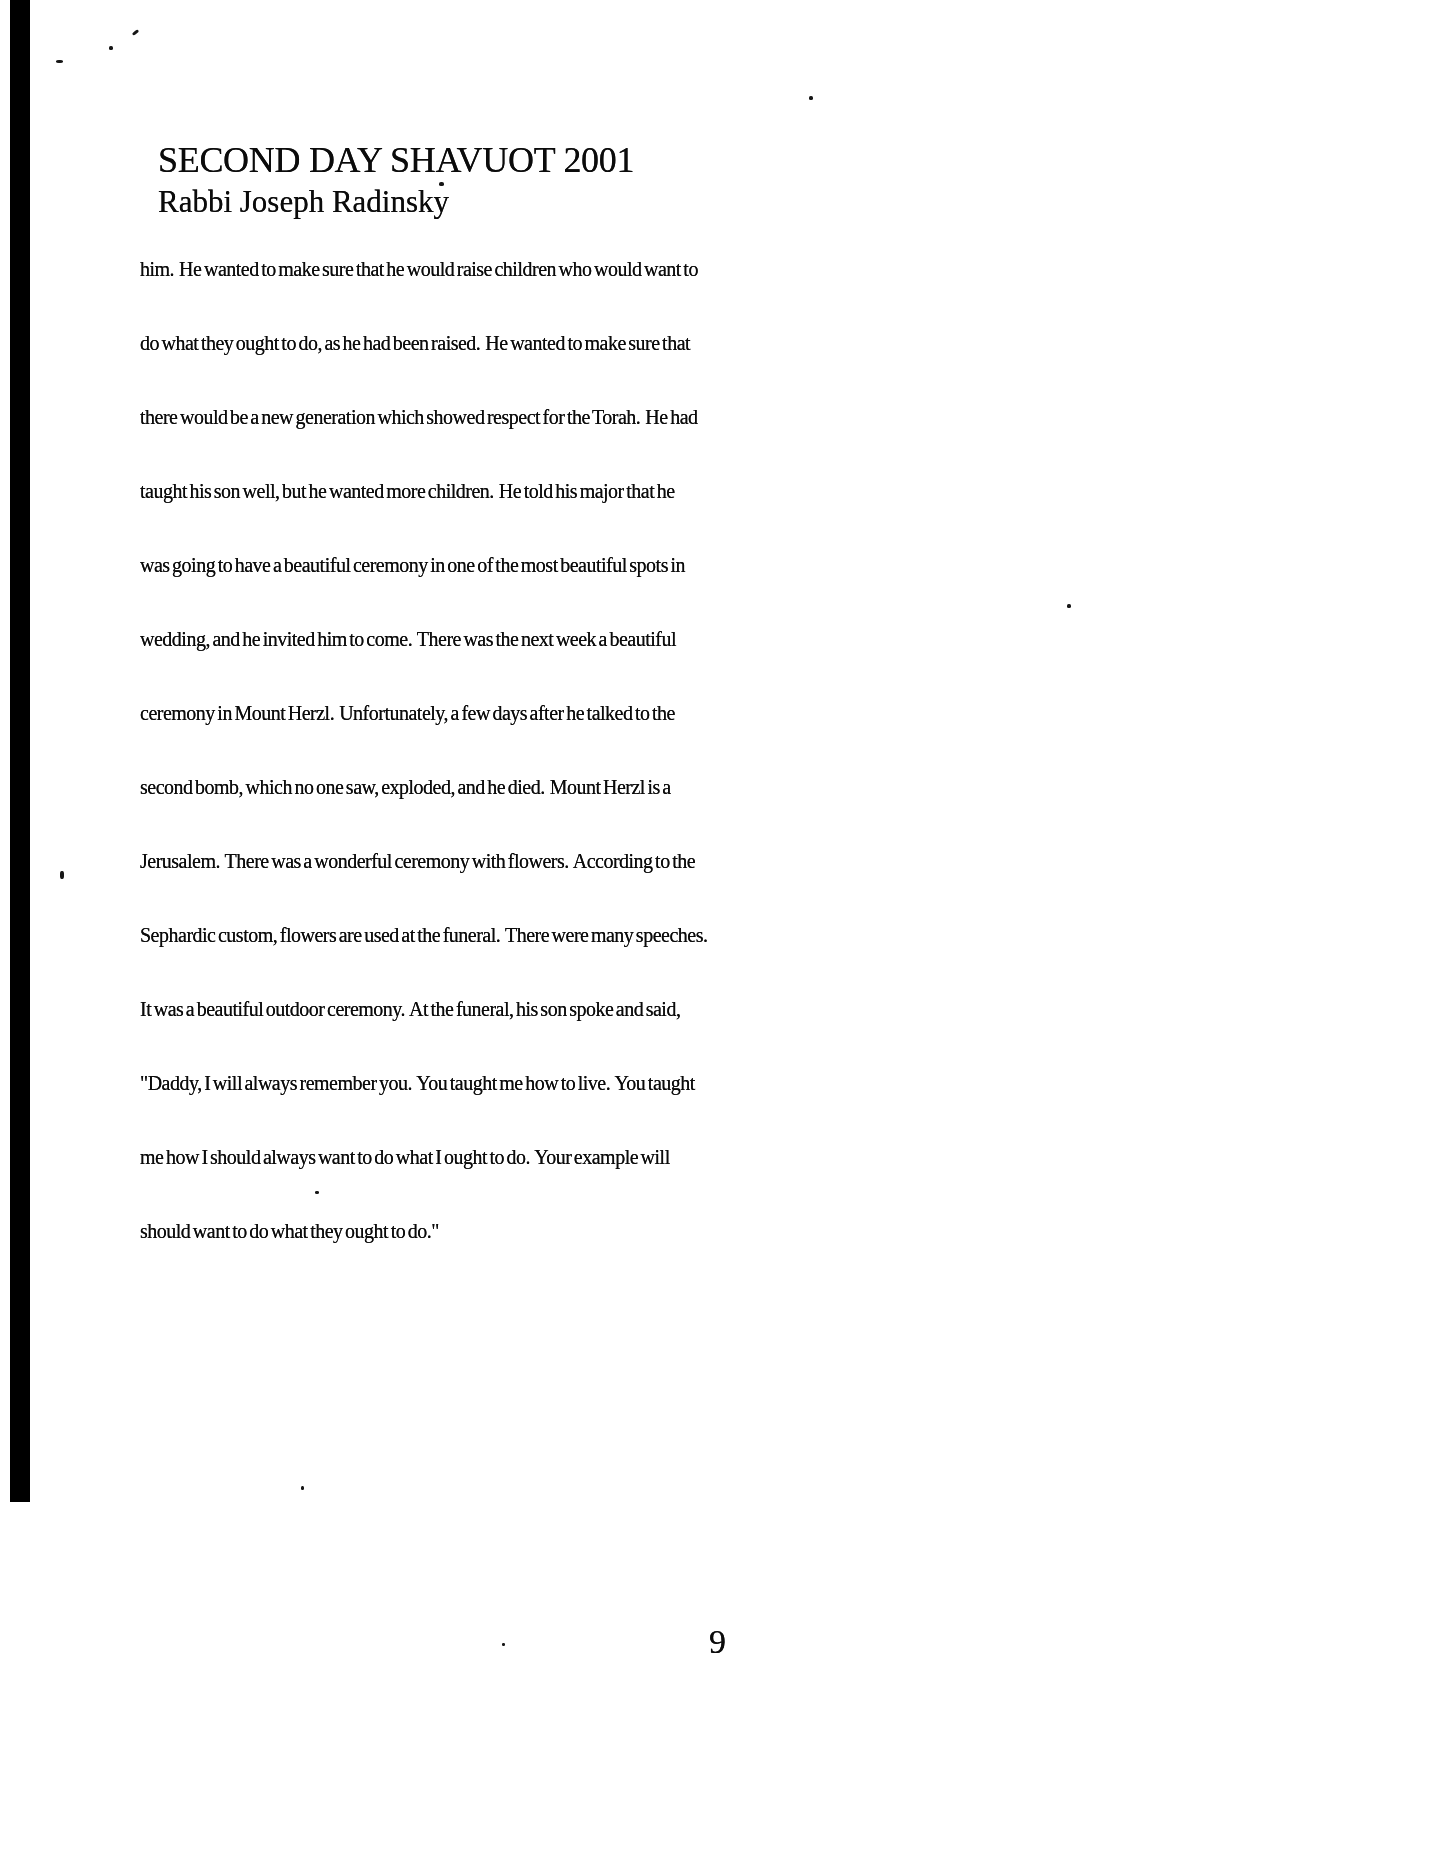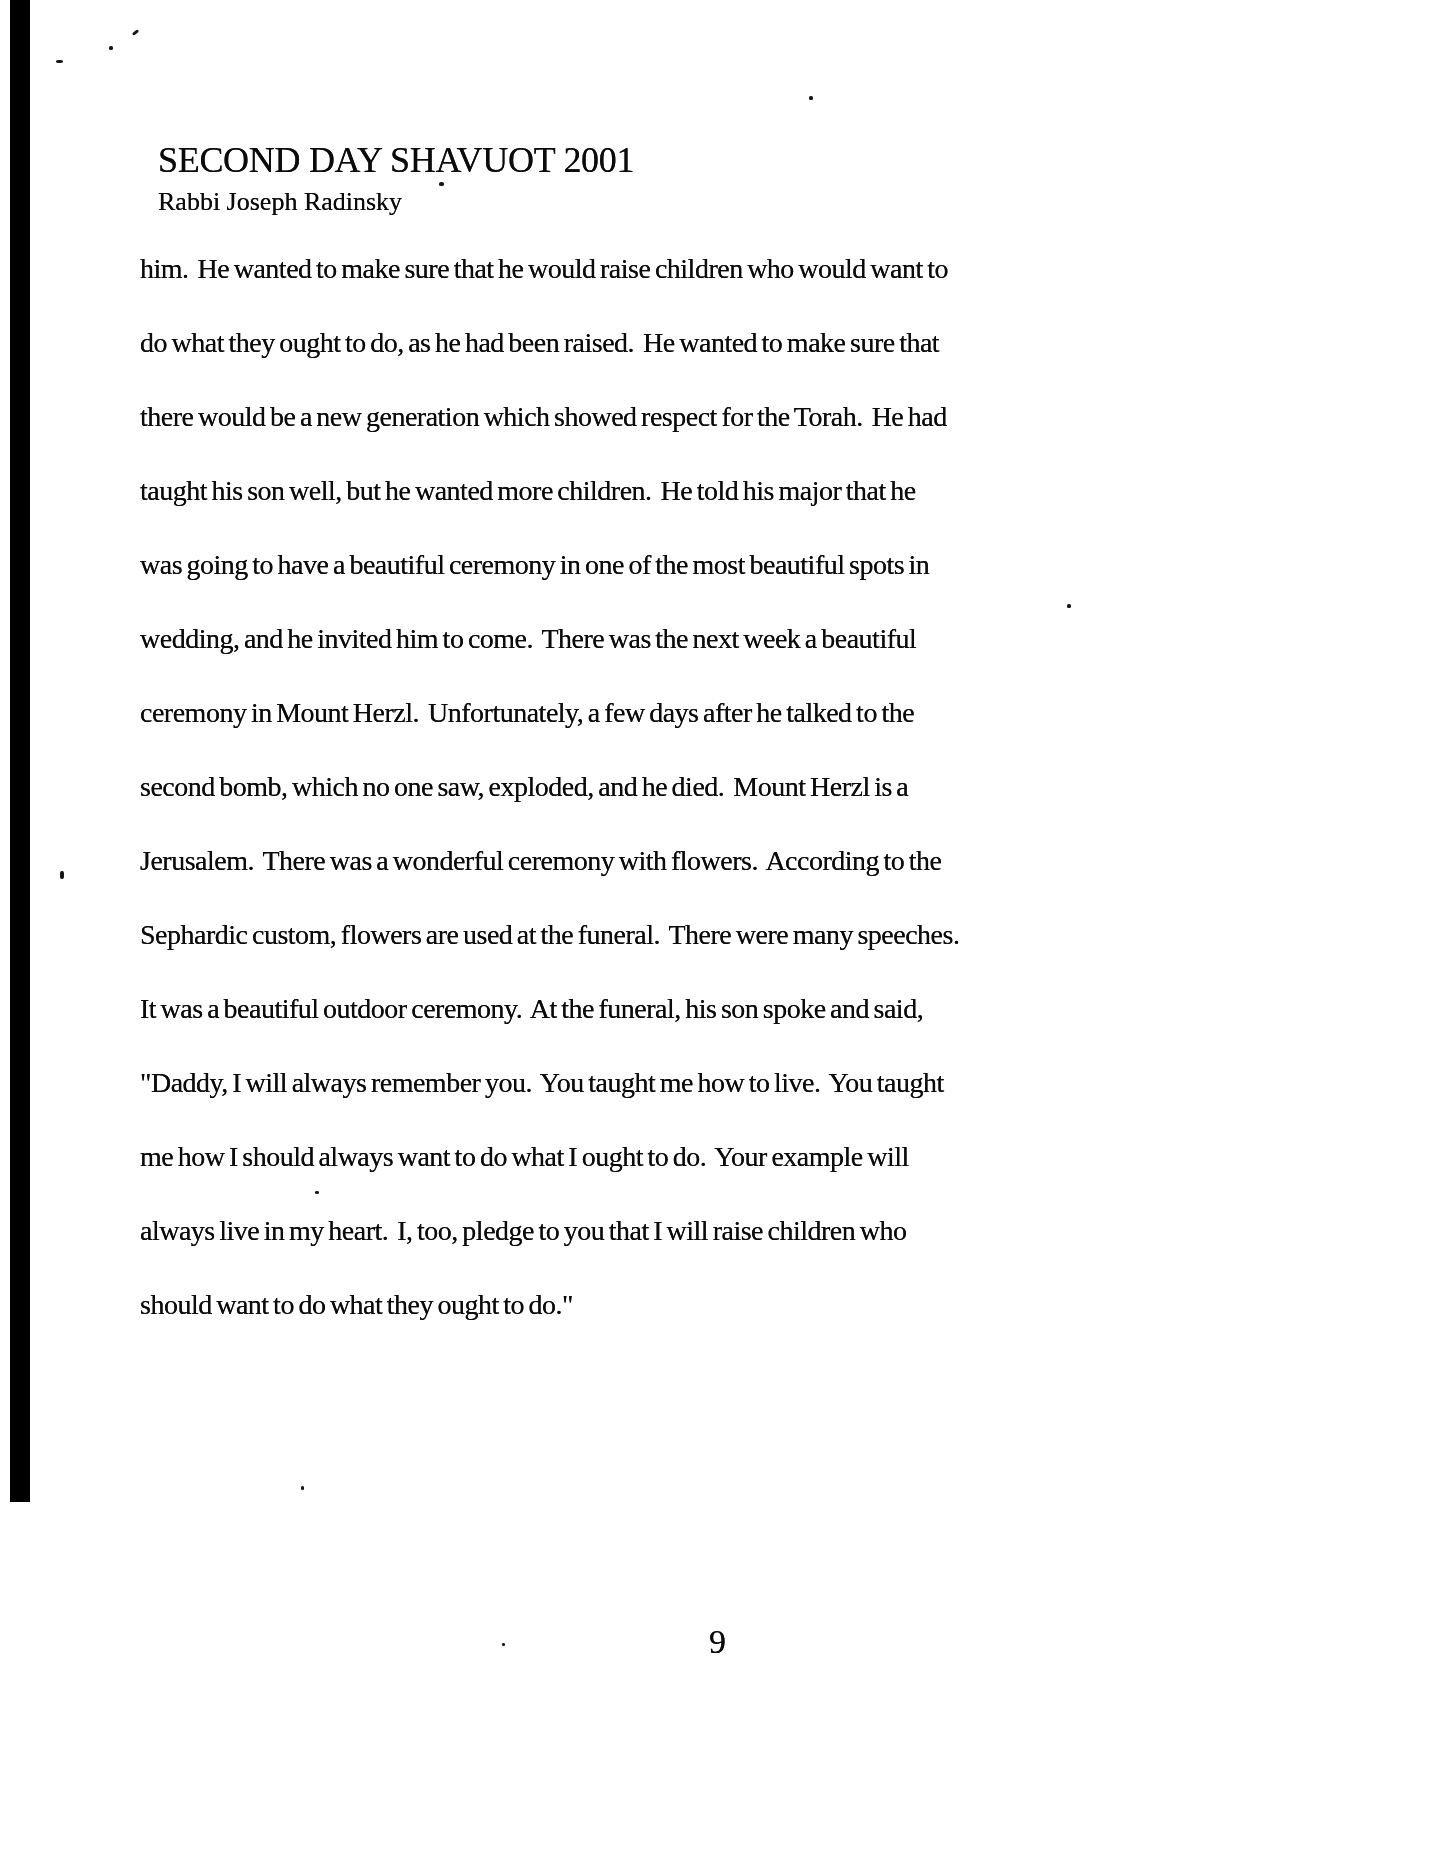--- a/index.html
+++ b/index.html
@@ -18,26 +18,26 @@
     width:20px; height:1502px;
     background:#000000;
   }
   .header { position:absolute; left:148px; top:139px; }
   .doc-title {
     font-size:36px; line-height:42px; letter-spacing:-0.3px;
     white-space:pre; font-weight:normal;
     text-shadow:0 0 0.6px rgba(0,0,0,0.85);
   }
   .doc-author {
-    font-size:26px; line-height:42px; white-space:pre;
+    font-size:31px; line-height:42px; white-space:pre;
     text-shadow:0 0 0.6px rgba(0,0,0,0.85);
   }
   .body-text { position:absolute; left:130px; top:232px; width:1010px; }
   .line {
-    font-size:28px; line-height:74px; height:74px;
+    font-size:20px; line-height:74px; height:74px;
     white-space:pre;
     letter-spacing:-0.5px; word-spacing:-2px;
     text-shadow:0 0 0.6px rgba(0,0,0,0.85);
   }
   .pagenum {
     position:absolute; left:699px; top:1624px;
     font-size:34px; line-height:36px;
     text-shadow:0 0 0.6px rgba(0,0,0,0.85);
   }
   .speck { position:absolute; background:#161616; border-radius:40%; }
@@ -61,21 +61,20 @@
     <div class="line">taught his son well, but he wanted more children.  He told his major that he</div>
     <div class="line">was going to have a beautiful ceremony in one of the most beautiful spots in</div>
     <div class="line">wedding, and he invited him to come.  There was the next week a beautiful</div>
     <div class="line">ceremony in Mount Herzl.  Unfortunately, a few days after he talked to the</div>
     <div class="line">second bomb, which no one saw, exploded, and he died.  Mount Herzl is a</div>
     <div class="line">Jerusalem.  There was a wonderful ceremony with flowers.  According to the</div>
     <div class="line">Sephardic custom, flowers are used at the funeral.  There were many speeches.</div>
     <div class="line">It was a beautiful outdoor ceremony.  At the funeral, his son spoke and said,</div>
     <div class="line">"Daddy, I will always remember you.  You taught me how to live.  You taught</div>
     <div class="line">me how I should always want to do what I ought to do.  Your example will</div>
-    <div class="line">always live in my heart.  I, too, pledge to you that I will raise children who</div>
     <div class="line">should want to do what they ought to do."</div>
   </div>
 
   <div class="pagenum">9</div>
 
   <div class="speck" style="left:122px; top:31px; width:7px; height:3px; transform:rotate(-35deg);"></div>
   <div class="speck" style="left:99px; top:46px; width:4px; height:4px;"></div>
   <div class="speck" style="left:46px; top:60px; width:7px; height:3px;"></div>
   <div class="speck" style="left:799px; top:96px; width:4px; height:4px;"></div>
   <div class="speck" style="left:429px; top:182px; width:5px; height:4px;"></div>

